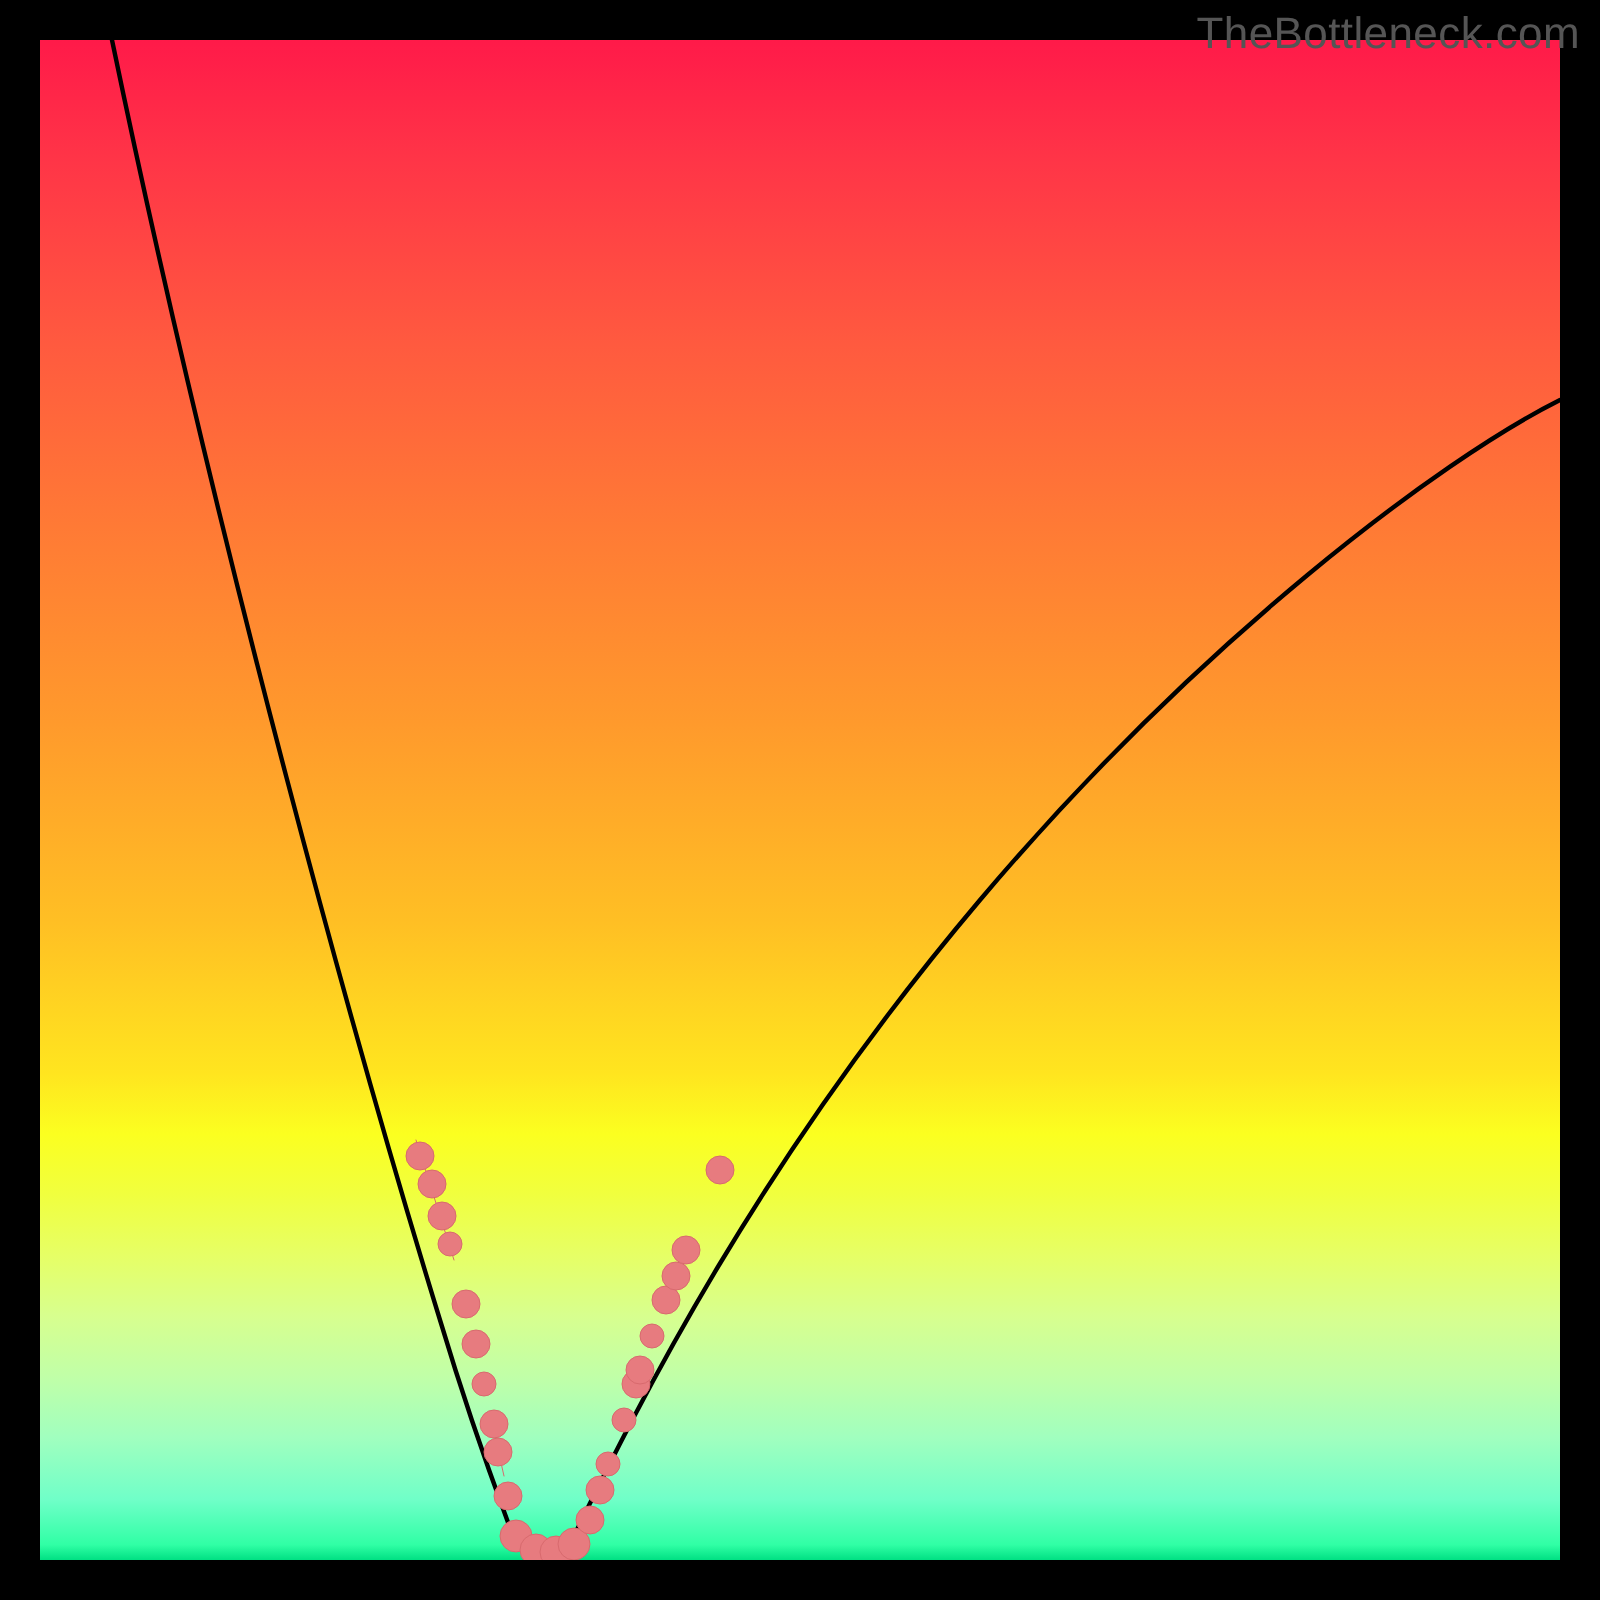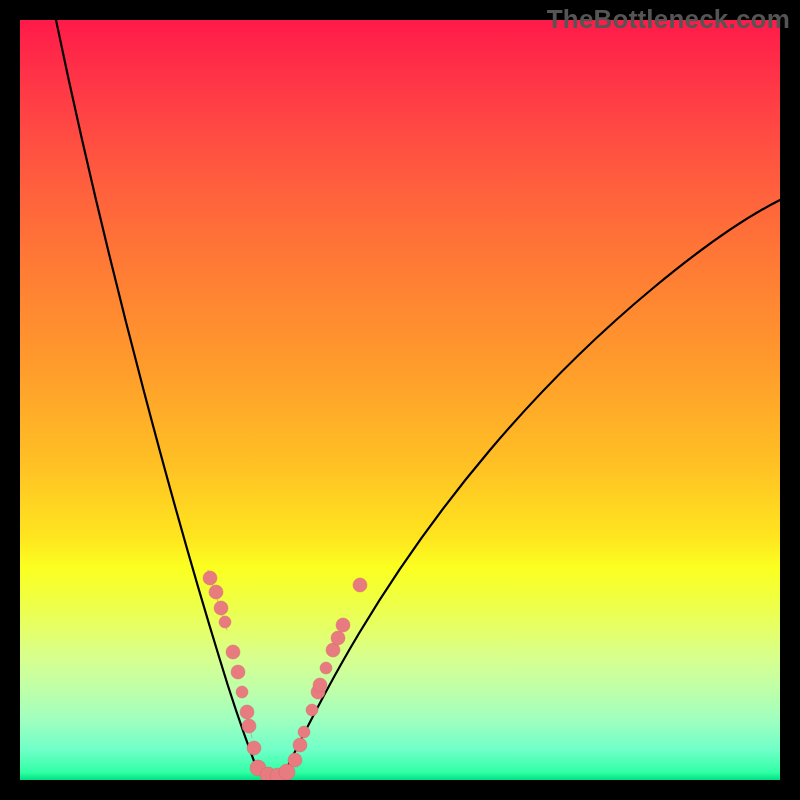--- a/index.html
+++ b/index.html
@@ -40,22 +40,22 @@
       #70ffc8 96%,
       #30ffa5 99%,
       #00e083 100%
     );
   }
   .watermark {
     position: absolute;
     top: 4px;
     right: 10px;
     color: #555;
-    font-size: 26px;
-    font-weight: 700;
+    font-size: 22px;
+    font-weight: 400;
     letter-spacing: 0.2px;
     z-index: 5;
   }
   svg.overlay {
     position: absolute;
     left: 0;
     top: 0;
     width: 760px;
     height: 760px;
     z-index: 3;

